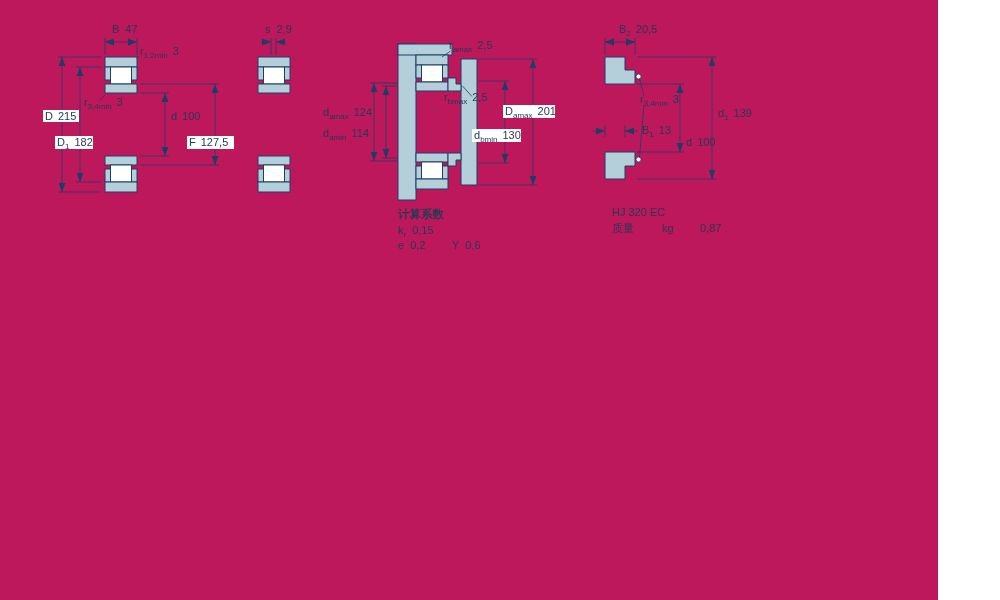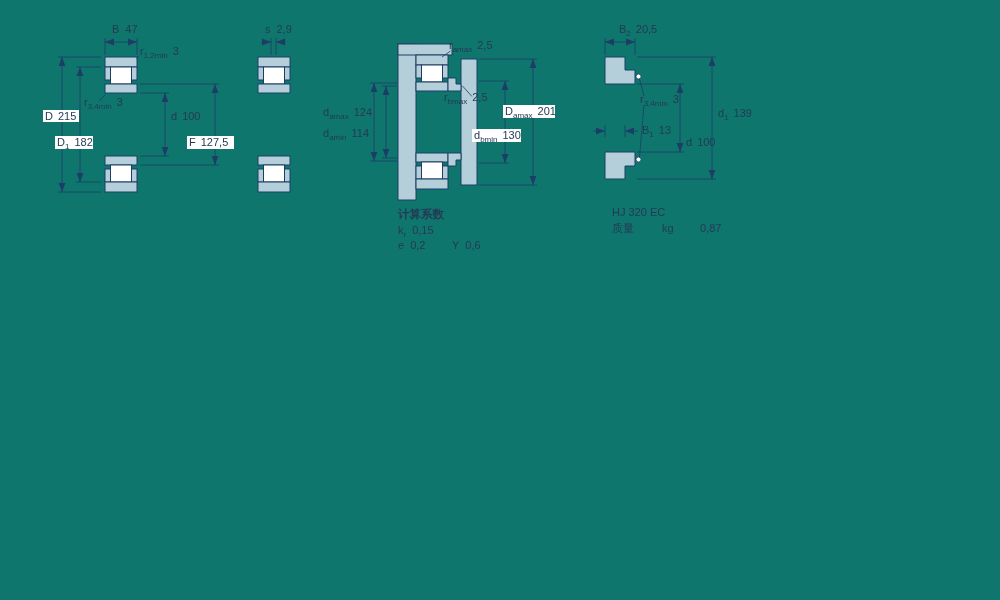--- a/index.html
+++ b/index.html
@@ -1,16 +1,16 @@
 <!DOCTYPE html>
 <html><head>
 <meta charset="utf-8">
 <style>
   html,body{margin:0;padding:0;background:#ffffff;}
-  .canvas{position:relative;width:1000px;height:600px;background:#0f766e;overflow:hidden;}
+  .canvas{position:relative;width:922px;height:600px;background:#be185d;overflow:hidden;padding-left:16px;}
   .drawing-svg{position:absolute;left:0;top:0;font-family:"Liberation Sans","DejaVu Sans",sans-serif;}
   text{fill:#243a55;font-size:11px;}
   .sub{font-size:8px;}
   .cjk-title{font-weight:bold;font-size:11.5px;}
   .shape{stroke:#1c3e66;stroke-width:1;fill:#b4cfda;stroke-linejoin:miter;}
   .roller{stroke:#1c3e66;stroke-width:1;fill:#ffffff;}
   .ext,.dim,.leader{stroke:#1c3e66;stroke-width:0.8;fill:none;}
   .backing{fill:#ffffff;}
   .rmark{stroke:#1c3e66;stroke-width:0.8;fill:#ffffff;}
 </style>

